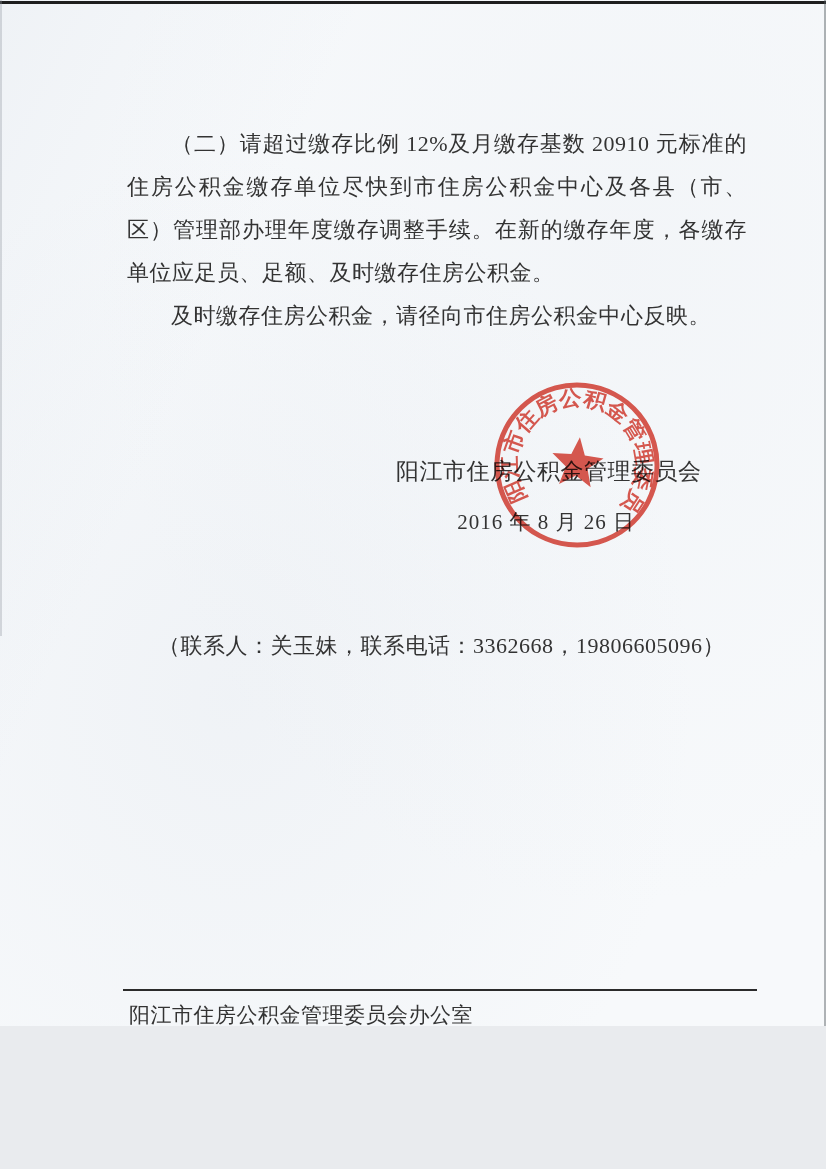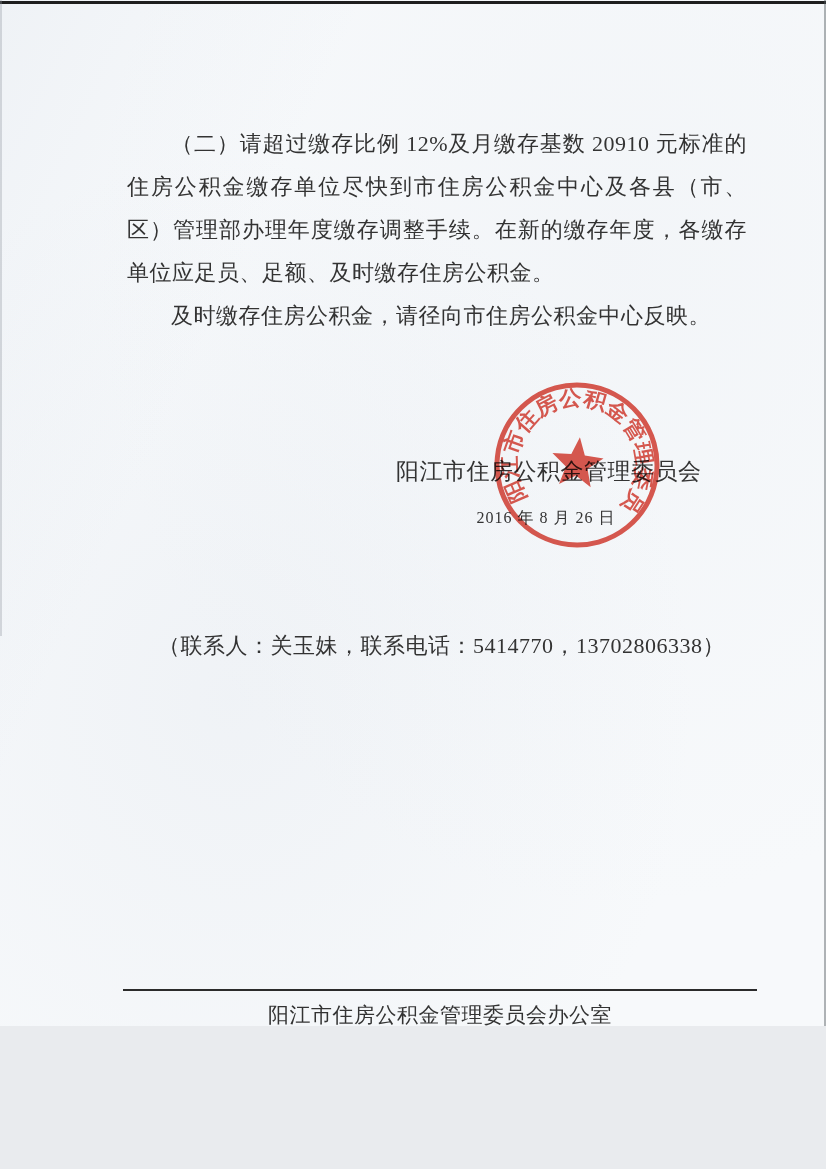--- a/index.html
+++ b/index.html
@@ -34,21 +34,21 @@
     letter-spacing: 0.5px;
   }
   .body-text p { margin: 0; text-indent: 2em; }
 
   .signature {
     position: absolute;
     left: 396px; top: 456px; width: 300px;
     text-align: center;
   }
   .signature .org  { font-size: 23px; letter-spacing: 0.5px; white-space: nowrap; }
-  .signature .date { font-size: 16px; margin-top: 21px; letter-spacing: 1px; white-space: nowrap; }
+  .signature .date { font-size: 21px; margin-top: 21px; letter-spacing: 1px; white-space: nowrap; }
 
   .seal {
     position: absolute;
     left: 490px; top: 378px;
     width: 174px; height: 174px;
     opacity: 0.84;
     mix-blend-mode: multiply;
     transform: rotate(6deg);
     pointer-events: none;
   }
@@ -65,21 +65,21 @@
     white-space: nowrap;
   }
 
   .footer-bar {
     position: absolute;
     left: 123px; top: 989px; width: 634px; height: 52px;
     border-top: 2px solid #2b2b2b;
     border-bottom: 2px solid #2b2b2b;
     display: flex;
     align-items: center;
-    justify-content: center;
+    justify-content: space-between;
     padding: 0 6px;
     font-size: 21px;
   }
   .footer-bar .office, .footer-bar .printed { white-space: nowrap; letter-spacing: 0.5px; }
 
   .page-number {
     position: absolute;
     right: 80px; top: 1108px;
     font-size: 20px;
     color: #474747;
@@ -110,21 +110,21 @@
     <defs>
       <path id="seal-arc-path" d="M 41,125.6 A 60,60 0 1 1 133,125.6" fill="none"></path>
     </defs>
     <circle cx="87" cy="87" r="80" fill="none" stroke-width="5" stroke="#d93a2e"></circle>
     <polygon points="87,59 93.8,76.7 112.7,77.7 97.9,89.6 102.9,107.8 87,97.5 71.1,107.8 76.1,89.6 61.3,77.7 80.2,76.7" fill="#d93a2e"></polygon>
     <text font-size="21" fill="#d93a2e">
       <textPath href="#seal-arc-path" startOffset="0" textLength="292" lengthAdjust="spacingAndGlyphs">阳江市住房公积金管理委员会</textPath>
     </text>
   </svg>
 
-  <div class="contact-line">（联系人：关玉妹，联系电话：5414770，13702806338）</div>
+  <div class="contact-line">（联系人：关玉妹，联系电话：3362668，19806605096）</div>
 
   <div class="footer-bar">
     <span class="office">阳江市住房公积金管理委员会办公室</span>
   </div>
 
   <div class="page-number">— 3 —</div>
 
 </div>
 
 </body></html>

